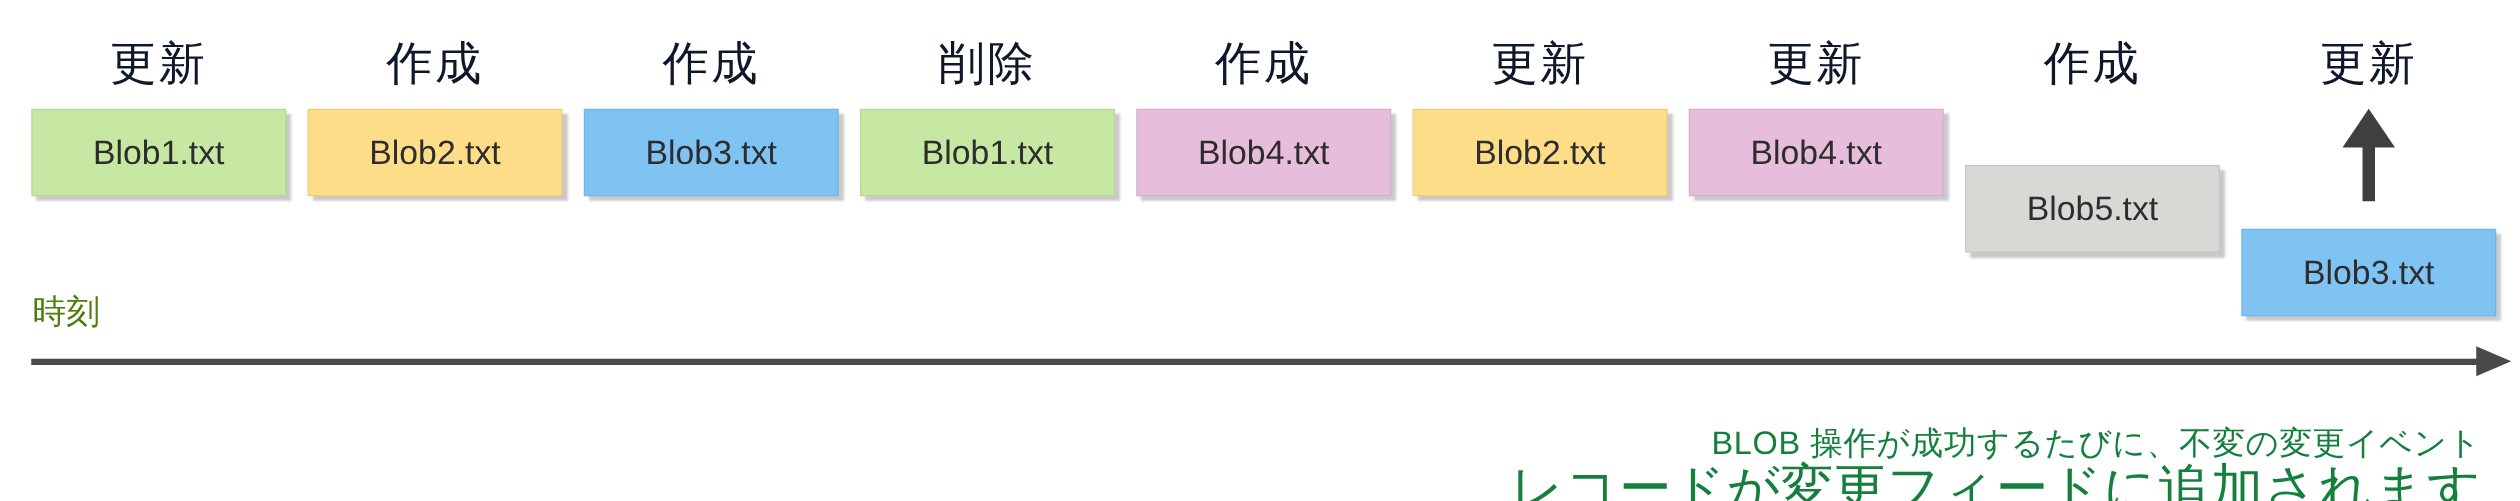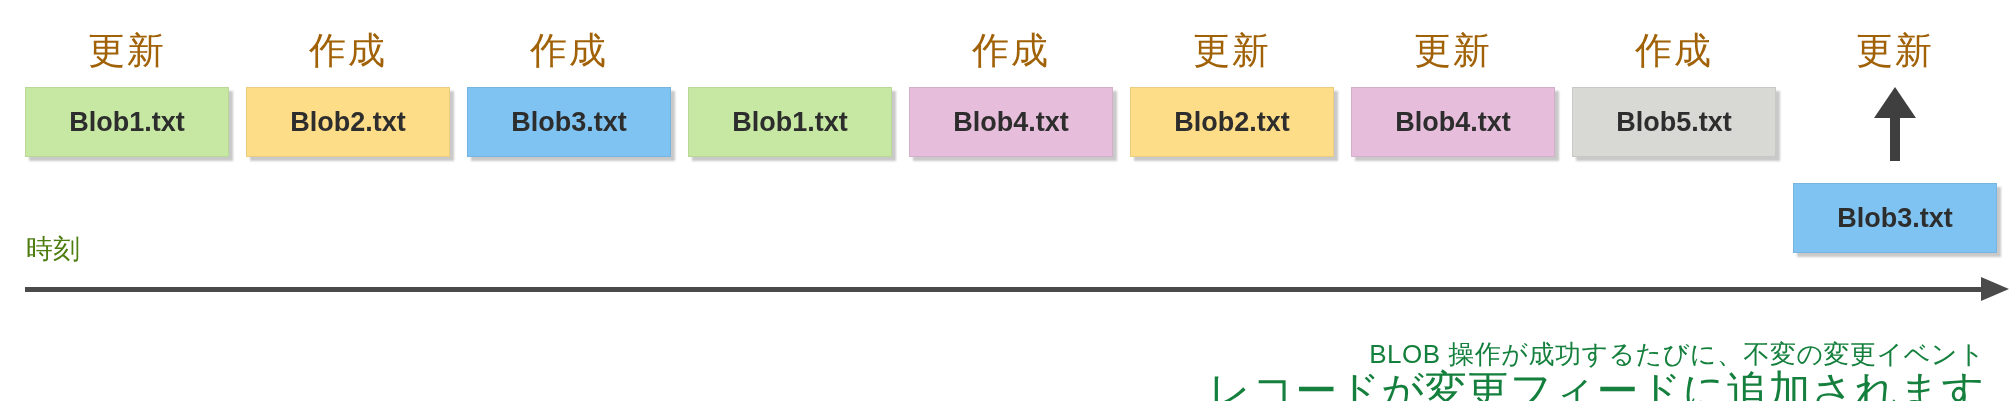--- a/index.html
+++ b/index.html
@@ -25,39 +25,38 @@
   .c6 { left: 1351px; }.c7 { left: 1572px; }.c8 { left: 1793px; }
 
   .op-label {
     position: absolute;
     top: 30px;
     left: 0;
     width: 100%;
     text-align: center;
     font-size: 37px;
     line-height: 42px;
-    color: #a16207;
+    color: #0f172a;
     letter-spacing: 2px;
   }
 
   .blob-box {
     position: absolute;
     top: 87px;
     left: 0;
     width: 204px;
     height: 70px;
     box-sizing: border-box;
     border: 1px solid rgba(0,0,0,0.07);
     box-shadow: 4px 4px 2px rgba(136,136,136,0.45);
     display: flex;
     align-items: center;
     justify-content: center;
     font-size: 27px;
     color: #2d2d2d;
-    font-weight: bold;
   }
   .blob-box.offset { top: 183px; }
 
   .up-arrow-head {
     position: absolute;
     top: 87px;
     left: 81px;
     width: 0; height: 0;
     border-left: 21px solid transparent;
     border-right: 21px solid transparent;
@@ -130,20 +129,21 @@
   </div>
 
   <div class="col c2">
     <div class="op-label">作成</div>
     <div class="blob-box" style="background-color: rgb(126, 195, 241);">
       <span>Blob3.txt</span>
     </div>
   </div>
 
   <div class="col c3">
+    <div class="op-label">削除</div>
     <div class="blob-box" style="background-color: rgb(199, 232, 162);">
       <span>Blob1.txt</span>
     </div>
   </div>
 
   <div class="col c4">
     <div class="op-label">作成</div>
     <div class="blob-box" style="background-color: rgb(230, 189, 218);">
       <span>Blob4.txt</span>
     </div>
@@ -158,21 +158,21 @@
 
   <div class="col c6">
     <div class="op-label">更新</div>
     <div class="blob-box" style="background-color: rgb(230, 189, 218);">
       <span>Blob4.txt</span>
     </div>
   </div>
 
   <div class="col c7">
     <div class="op-label">作成</div>
-    <div class="blob-box" style="background-color: rgb(216, 216, 213);">
+    <div class="blob-box" style="background-color: rgb(216, 216, 213); margin-top: 45px;">
       <span>Blob5.txt</span>
     </div>
   </div>
 
   <div class="col c8">
     <div class="op-label">更新</div>
     <div class="up-arrow-head"></div>
     <div class="up-arrow-shaft"></div>
     <div class="blob-box offset" style="background-color: rgb(126, 195, 241);">
       <span>Blob3.txt</span>

